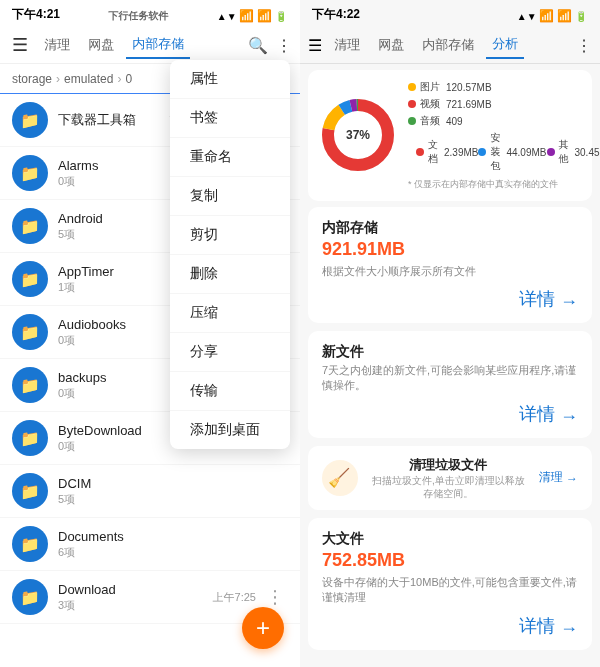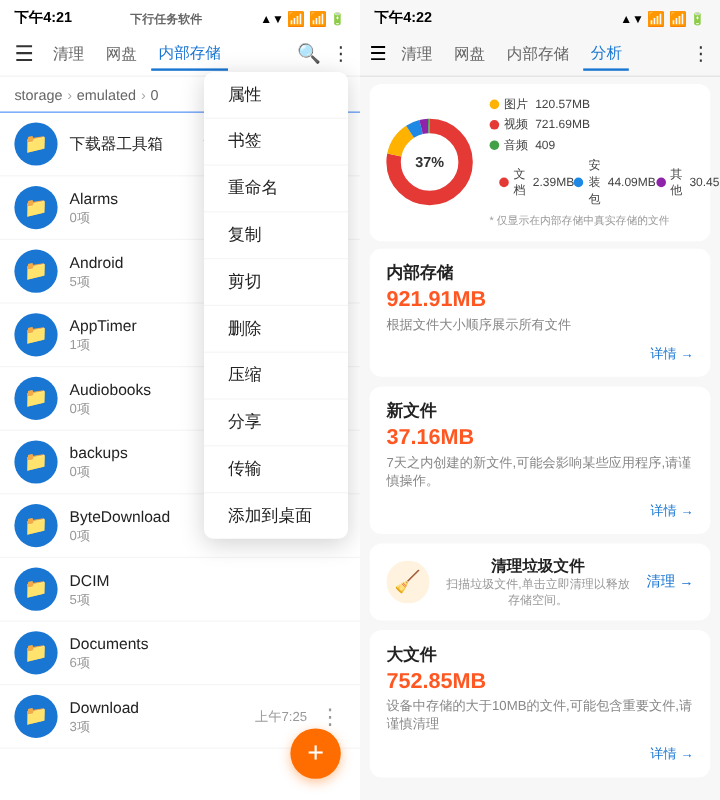--- a/index.html
+++ b/index.html
@@ -272,21 +272,21 @@
       font-size: 11px;
       color: #888;
       line-height: 1.4;
     }
     .analysis-card-footer {
       display: flex;
       justify-content: flex-end;
       margin-top: 8px;
     }
     .detail-link {
-      font-size: 11px;
+      font-size: 18px;
       color: #1976d2;
       cursor: pointer;
     }
 
     .clean-card {
       background: #fff;
       border-radius: 10px;
       padding: 10px 14px;
       margin-bottom: 8px;
       display: flex;
@@ -551,21 +551,20 @@
       <div class="analysis-card-title">内部存储</div>
       <div class="analysis-card-size">921.91MB</div>
       <div class="analysis-card-desc">根据文件大小顺序展示所有文件</div>
       <div class="analysis-card-footer">
         <span class="detail-link">详情 →</span>
       </div>
     </div>
 
     <div class="analysis-card">
       <div class="analysis-card-title">新文件</div>
-      <div class="analysis-card-size">37.16MB</div>
       <div class="analysis-card-desc">7天之内创建的新文件,可能会影响某些应用程序,请谨慎操作。</div>
       <div class="analysis-card-footer">
         <span class="detail-link">详情 →</span>
       </div>
     </div>
 
     <div class="clean-card">
       <div class="clean-icon">
         <svg width="36" height="36" viewBox="0 0 36 36">
           <circle cx="18" cy="18" r="18" fill="#fff3e0"></circle>

